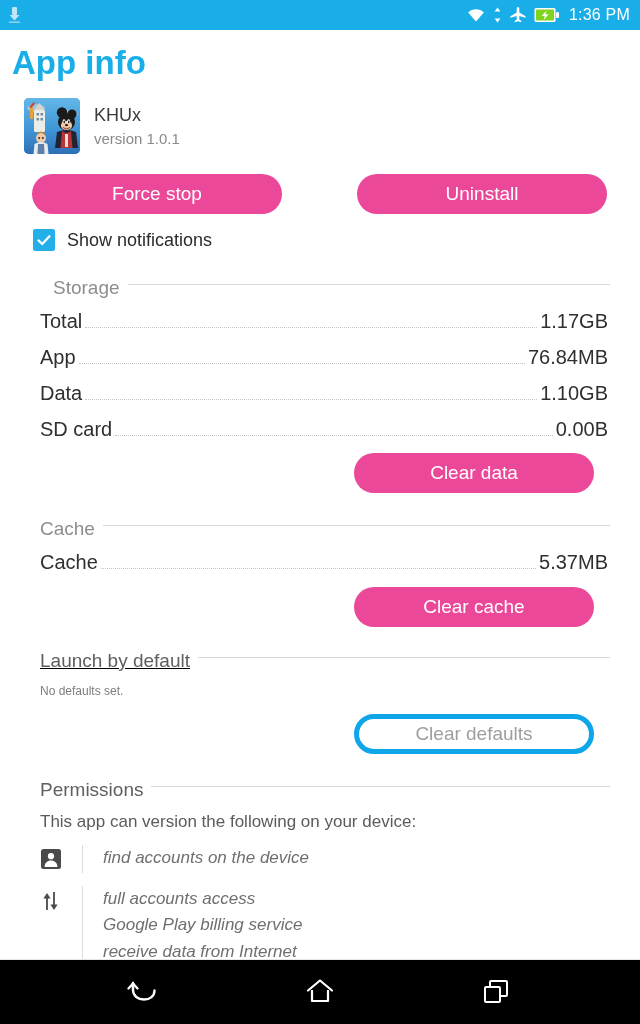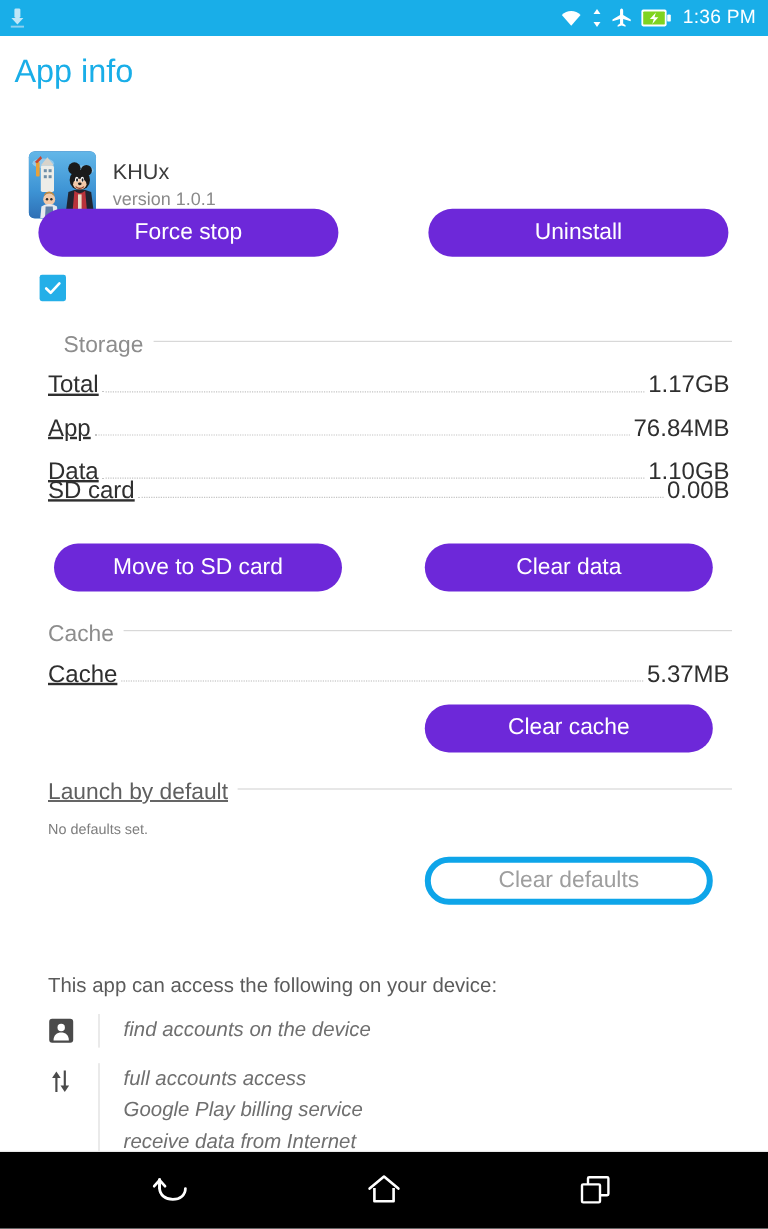--- a/index.html
+++ b/index.html
@@ -19,39 +19,39 @@
     padding: 0 10px 0 8px;
   }
   .status-left { display: flex; align-items: center; gap: 6px; }
   .status-right { margin-left: auto; display: flex; align-items: center; gap: 7px; }
   .status-time { color:#ffffff; font-size: 16px; letter-spacing: .2px; margin-left: 2px; }
   .sb-icon { display:flex; align-items:center; justify-content:center; }
 
   
   .page-title {
     position: absolute; top: 44px; left: 12px;
-    color: #19AEE8; font-size: 27px; font-weight: 400;
+    color: #19AEE8; font-size: 33px; font-weight: 700;
   }
 
   
   .app-header {
     position: absolute; top: 98px; left: 24px;
-    display: flex; align-items: flex-start; gap: 14px; margin-top: 28px;
+    display: flex; align-items: flex-start; gap: 14px;
   }
   .app-icon {
     width: 56px; height: 56px; border-radius: 5px; overflow:hidden;
     flex: 0 0 auto; position: relative; background:#2f7fc4;
   }
   .app-meta { padding-top: 6px; }
   .app-name { font-size: 18px; color:#3b3b3b; line-height: 1.25; }
   .app-version { font-size: 15px; color:#8a8a8a; margin-top: 3px; }
 
   
   .btn {
-    background: #6d28d9; color: #ffffff; border: none;
+    background: #ec4899; color: #ffffff; border: none;
     border-radius: 22px; font-size: 19px;
     font-family: "Liberation Sans", sans-serif;
     height: 40px; cursor: pointer;
     display:flex; align-items:center; justify-content:center;
     position: absolute;
   }
   .btn.disabled {
     background: #ffffff; color: #9e9e9e;
     border: 5px solid #0ea5e9;
   }
@@ -89,21 +89,21 @@
   #sec-cache   { top: 518px; }
   #sec-launch  { top: 650px; text-decoration: underline; }
   #sec-perms   { top: 779px; }
 
   
   .data-row {
     position: absolute; left: 40px; right: 32px;
     display: flex; align-items: baseline;
     font-size: 20px; color: #2f2f2f;
   }
-  .data-row .dr-label { white-space: nowrap; text-decoration: underline; }
+  .data-row .dr-label { white-space: nowrap; }
   .data-row .dr-dots {
     flex: 1 1 auto; height: 1px; margin: 0 3px 4px 3px;
     border-bottom: 1px dotted #c4c4c4;
   }
   .data-row .dr-value { white-space: nowrap; }
 
   
   .plain-note {
     position: absolute; left: 40px; font-size: 12px; color:#7d7d7d;
   }
@@ -238,20 +238,21 @@
 
   <button class="btn" id="btn-force-stop">Force stop</button>
   <button class="btn" id="btn-uninstall">Uninstall</button>
 
   <div class="checkbox-row">
     <span class="checkbox">
       <svg width="16" height="16" viewBox="0 0 16 16">
         <path d="M2.5 8.4 L6.2 12 L13.5 4.2" stroke="#ffffff" stroke-width="2.2" fill="none" stroke-linecap="round" stroke-linejoin="round"></path>
       </svg>
     </span>
+    <span class="checkbox-label">Show notifications</span>
   </div>
 
   <div class="section-head" id="sec-storage">
     <span class="sh-text">Storage</span>
     <span class="sh-rule"></span>
   </div>
 
   <div class="data-row" style="top:310px">
     <span class="dr-label">Total</span>
     <span class="dr-dots"></span>
@@ -260,48 +261,51 @@
   <div class="data-row" style="top:346px">
     <span class="dr-label">App</span>
     <span class="dr-dots"></span>
     <span class="dr-value">76.84MB</span>
   </div>
   <div class="data-row" style="top:382px">
     <span class="dr-label">Data</span>
     <span class="dr-dots"></span>
     <span class="dr-value">1.10GB</span>
   </div>
-  <div class="data-row" style="top:398px">
+  <div class="data-row" style="top:418px">
     <span class="dr-label">SD card</span>
     <span class="dr-dots"></span>
     <span class="dr-value">0.00B</span>
   </div>
 
-  <button class="btn" id="btn-move-sd">Move to SD card</button>
   <button class="btn" id="btn-clear-data">Clear data</button>
 
   <div class="section-head" id="sec-cache">
     <span class="sh-text">Cache</span>
     <span class="sh-rule"></span>
   </div>
   <div class="data-row" style="top:551px">
     <span class="dr-label">Cache</span>
     <span class="dr-dots"></span>
     <span class="dr-value">5.37MB</span>
   </div>
   <button class="btn" id="btn-clear-cache">Clear cache</button>
 
   <div class="section-head" id="sec-launch">
     <span class="sh-text" style="color:#5f5f5f">Launch by default</span>
     <span class="sh-rule"></span>
   </div>
   <div class="plain-note" id="note-defaults">No defaults set.</div>
   <button class="btn disabled" id="btn-clear-def">Clear defaults</button>
 
-  <div class="plain-note" id="note-perms-intro">This app can access the following on your device:</div>
+  <div class="section-head" id="sec-perms">
+    <span class="sh-text" style="color:#5f5f5f">Permissions</span>
+    <span class="sh-rule"></span>
+  </div>
+  <div class="plain-note" id="note-perms-intro">This app can version the following on your device:</div>
 
   <div class="perm-list">
     <div class="perm-item">
       <span class="perm-icon-cell">
         <svg width="22" height="22" viewBox="0 0 22 22">
           <rect x="1" y="1" width="20" height="20" rx="2.5" fill="#4A4A4A"></rect>
           <circle cx="11" cy="8.2" r="3.1" fill="#ffffff"></circle>
           <path d="M4.6 19 C4.6 14.6 7.5 12.4 11 12.4 C14.5 12.4 17.4 14.6 17.4 19 Z" fill="#ffffff"></path>
         </svg>
       </span>

